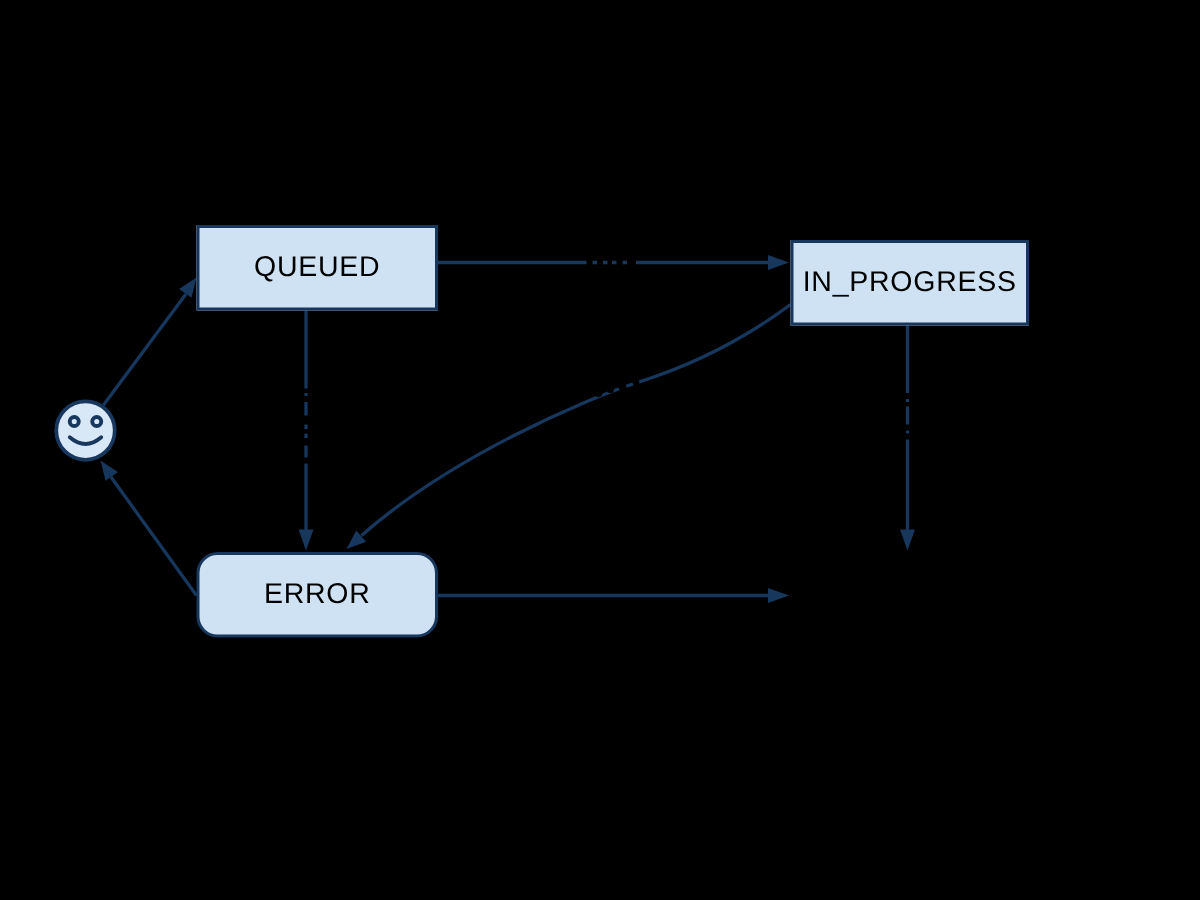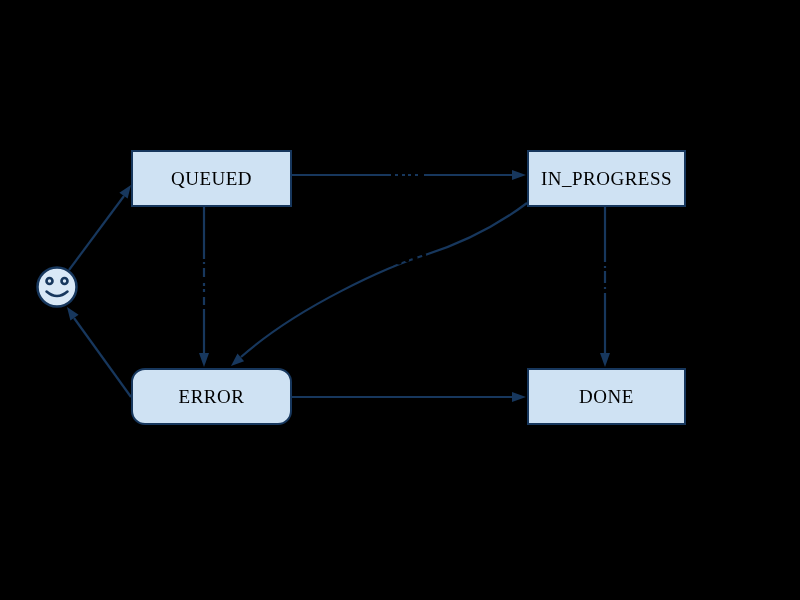--- a/index.html
+++ b/index.html
@@ -1,27 +1,27 @@
 <!DOCTYPE html>
 <html><head>
 <meta charset="utf-8">
 <style>
   html,body{margin:0;padding:0;background:#000;width:800px;height:600px;overflow:hidden;}
-  .stage{position:relative;width:800px;height:600px;background:#000;font-family:Liberation Serif, serif;}
+  .stage{position:relative;width:800px;height:600px;background:#000;font-family:Liberation Sans, sans-serif;}
   .stage svg{position:absolute;left:0;top:0;}
   .node{
     position:absolute;
     box-sizing:border-box;
     background:#cfe2f3;
     border:2.5px solid #17375d;
     display:flex;align-items:center;justify-content:center;
     color:#000;font-size:19px;letter-spacing:0.5px;
   }
   .node-queued{left:131px;top:150px;width:161px;height:57px;}
-  .node-inprogress{left:527px;top:150px;width:159px;height:57px;}
+  .node-inprogress{left:527px;top:160px;width:159px;height:57px;}
   .node-error{left:131px;top:368px;width:161px;height:57px;border-radius:14px;}
   .node-done{left:527px;top:368px;width:159px;height:57px;}
 </style>
 </head>
 <body>
 
 <div class="stage">
 
   <svg width="800" height="600" viewBox="0 0 800 600">
     <g stroke="#17375d" stroke-width="2.2" fill="none">
@@ -102,17 +102,14 @@
 
   <div class="node node-queued">
     <span>QUEUED</span>
   </div>
   <div class="node node-inprogress">
     <span>IN_PROGRESS</span>
   </div>
   <div class="node node-error">
     <span>ERROR</span>
   </div>
-  <div class="node node-done">
-    <span>DONE</span>
-  </div>
 
 </div>
 
 </body></html>

